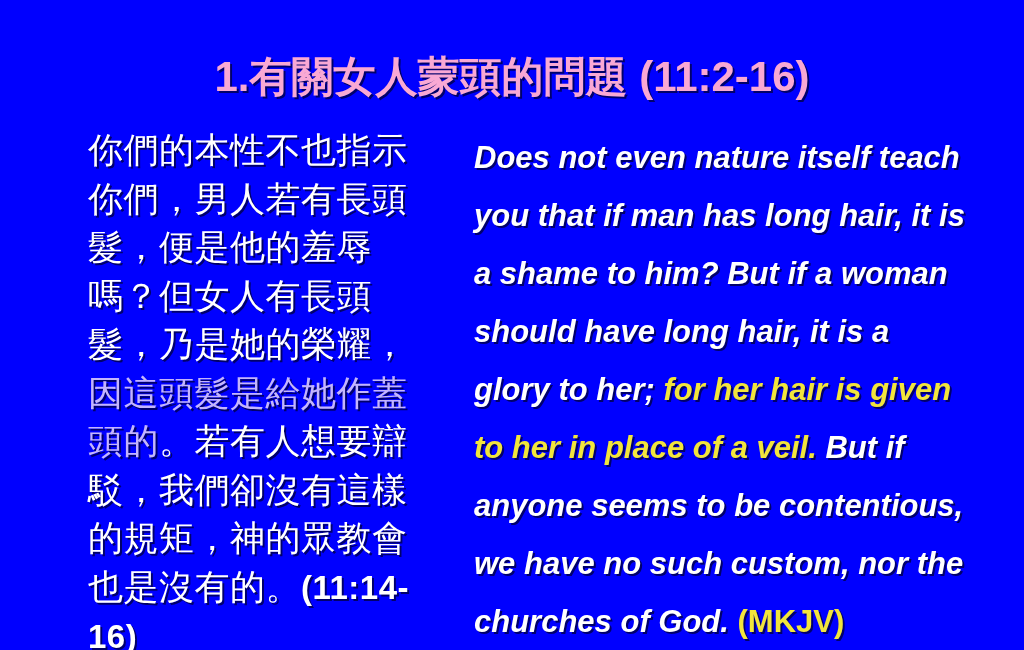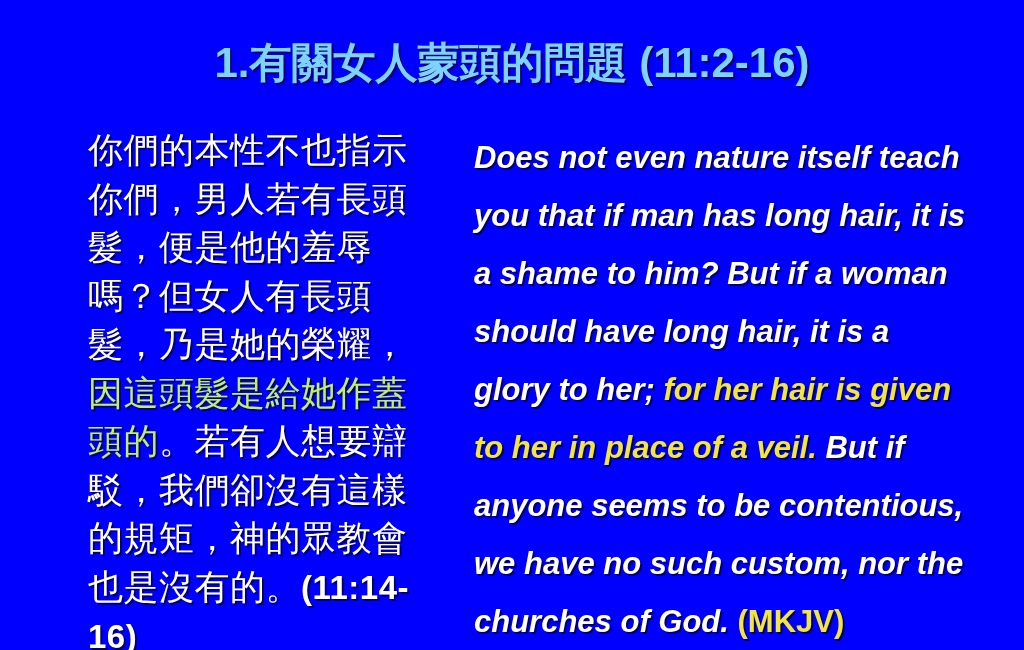--- a/index.html
+++ b/index.html
@@ -17,25 +17,25 @@
     position: relative;
     width: 1024px;
     height: 650px;
     background: #0000FF;
     box-sizing: border-box;
   }
 
   
   #slide-title {
     position: absolute;
-    top: 36px;
+    top: 50px;
     left: 0;
     width: 1024px;
     text-align: center;
-    color: #7dd3fc;
+    color: #f9a8d4;
     font-size: 43px;
     font-weight: bold;
     letter-spacing: 0px;
     line-height: 52px;
     white-space: nowrap;
     text-shadow: 2px 2px 0 #00006b;
   }
   #slide-title .title-cjk {
     font-family: "DejaVu Sans", "Liberation Sans", sans-serif;
     font-size: 42px;
@@ -63,21 +63,21 @@
     font-family: "DejaVu Sans", "Liberation Sans", sans-serif;
     font-size: 35px;
     line-height: 48.5px;
     color: #FFFFFF;
     text-shadow: 2px 2px 0 #00006b;
     letter-spacing: 0.5px;
     word-break: break-all;
     text-align: left;
   }
   #chinese-passage .hl {
-    color: #bef264;
+    color: #c4b5fd;
   }
   #chinese-passage .ref {
     font-family: "Liberation Sans", sans-serif;
     font-weight: bold;
     font-size: 33px;
     color: #FFFFFF;
   }
 
   
   #english-passage {

